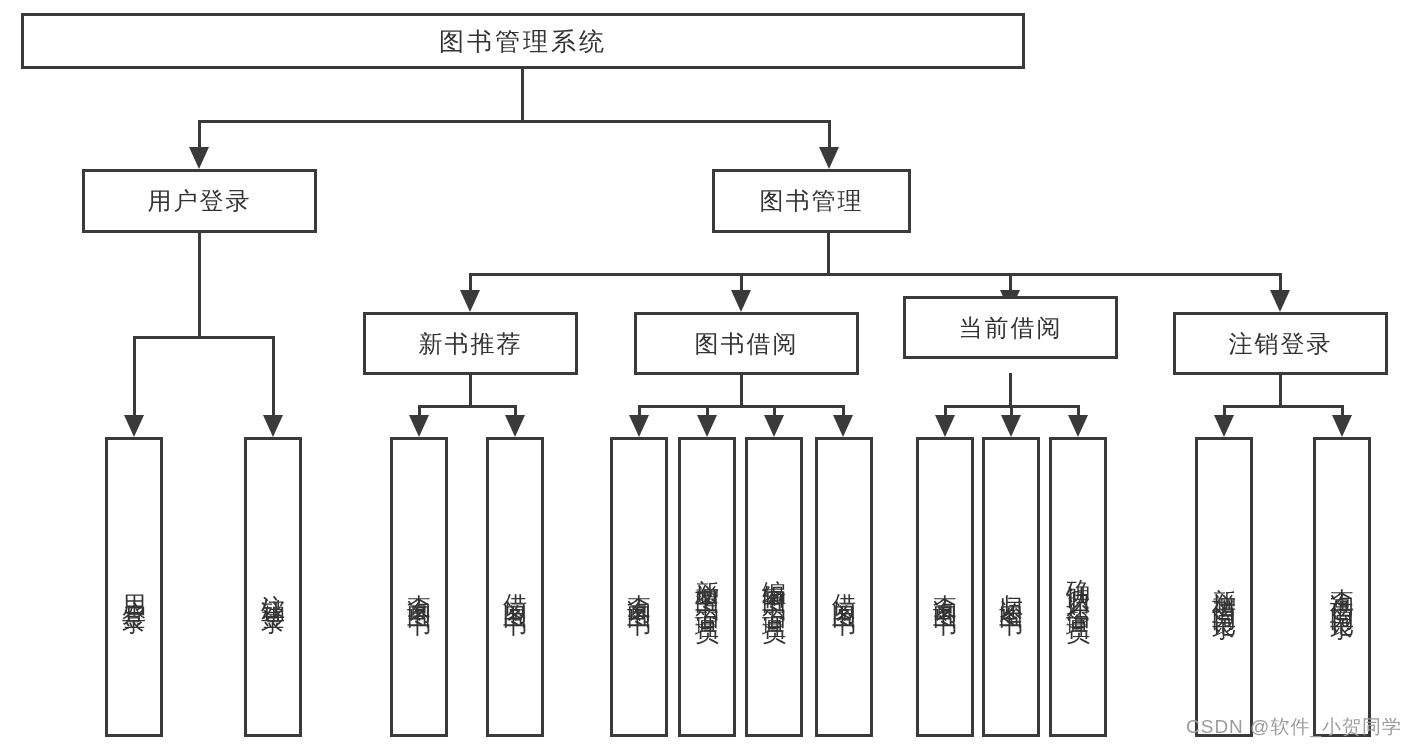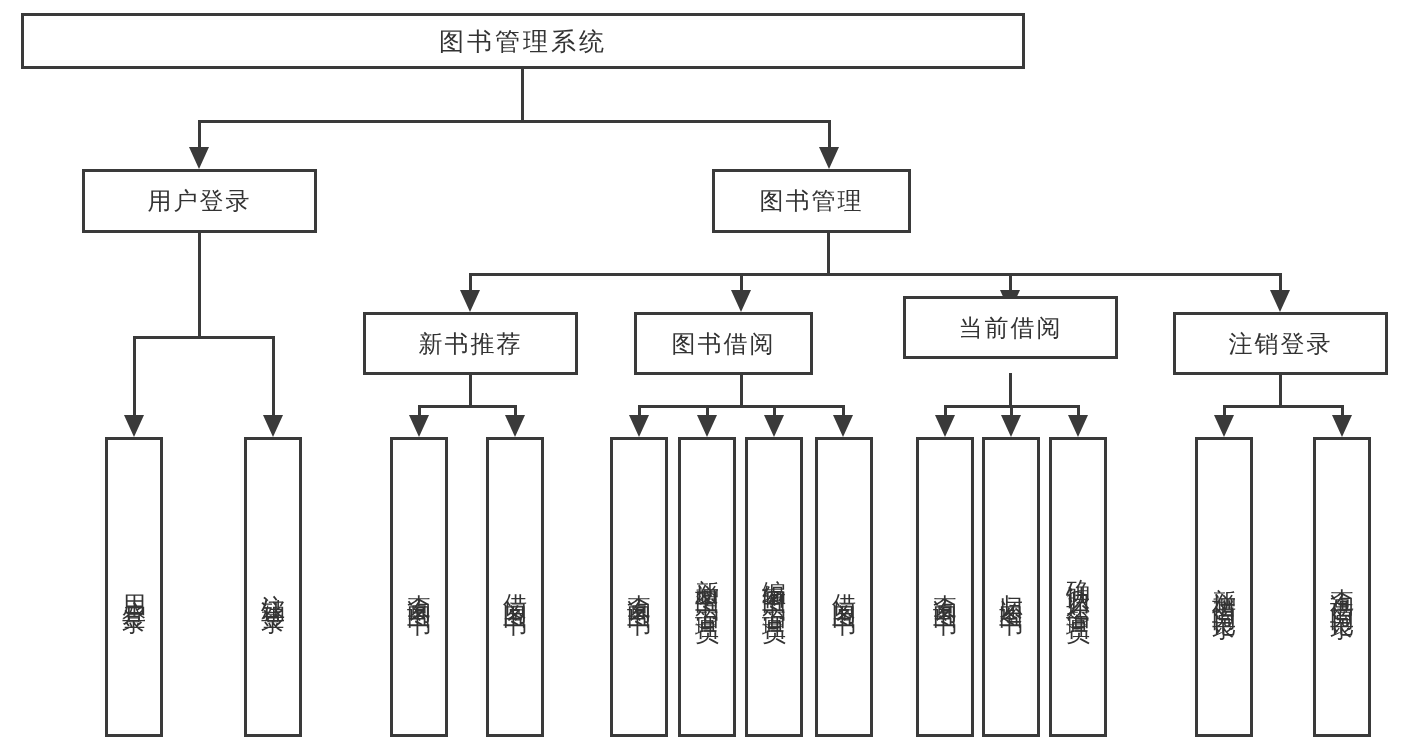--- a/index.html
+++ b/index.html
@@ -58,21 +58,21 @@
   <div class="ln" style="left:469px;top:273px;width:3px;height:19px"></div>
   <div class="tri" style="left:460px;top:290px"></div>
   <div class="ln" style="left:740px;top:273px;width:3px;height:19px"></div>
   <div class="tri" style="left:731px;top:290px"></div>
   <div class="ln" style="left:1009px;top:273px;width:3px;height:19px"></div>
   <div class="tri" style="left:1000px;top:290px"></div>
   <div class="ln" style="left:1279px;top:273px;width:3px;height:19px"></div>
   <div class="tri" style="left:1270px;top:290px"></div>
 
   <div class="box h" style="left:363px;top:312px;width:215px;height:63px">新书推荐</div>
-  <div class="box h" style="left:634px;top:312px;width:179px;height:63px">图书借阅</div>
+  <div class="box h" style="left:634px;top:312px;width:225px;height:63px">图书借阅</div>
   <div class="box h" style="left:903px;top:296px;width:215px;height:63px">当前借阅</div>
   <div class="box h" style="left:1173px;top:312px;width:215px;height:63px">注销登录</div>
 
   <div class="ln" style="left:469px;top:373px;width:3px;height:34px"></div>
   <div class="ln" style="left:418px;top:405px;width:99px;height:3px"></div>
   <div class="ln" style="left:418px;top:405px;width:3px;height:12px"></div>
   <div class="tri" style="left:409px;top:415px"></div>
   <div class="ln" style="left:514px;top:405px;width:3px;height:12px"></div>
   <div class="tri" style="left:505px;top:415px"></div>
 
@@ -114,14 +114,15 @@
   <div class="box v" style="left:745px;top:437px;width:58px;height:300px">编辑图书（管理员）</div>
   <div class="box v" style="left:815px;top:437px;width:58px;height:300px">借阅图书</div>
 
   <div class="box v" style="left:916px;top:437px;width:58px;height:300px">查询图书</div>
   <div class="box v" style="left:982px;top:437px;width:58px;height:300px">归还图书</div>
   <div class="box v" style="left:1049px;top:437px;width:58px;height:300px">确认归还（管理员）</div>
 
   <div class="box v" style="left:1195px;top:437px;width:58px;height:300px">新增借阅记录</div>
   <div class="box v" style="left:1313px;top:437px;width:58px;height:300px">查询借阅记录</div>
 
+  <div class="watermark">CSDN @软件_小贺同学</div>
 
 </div>
 
 </body></html>

